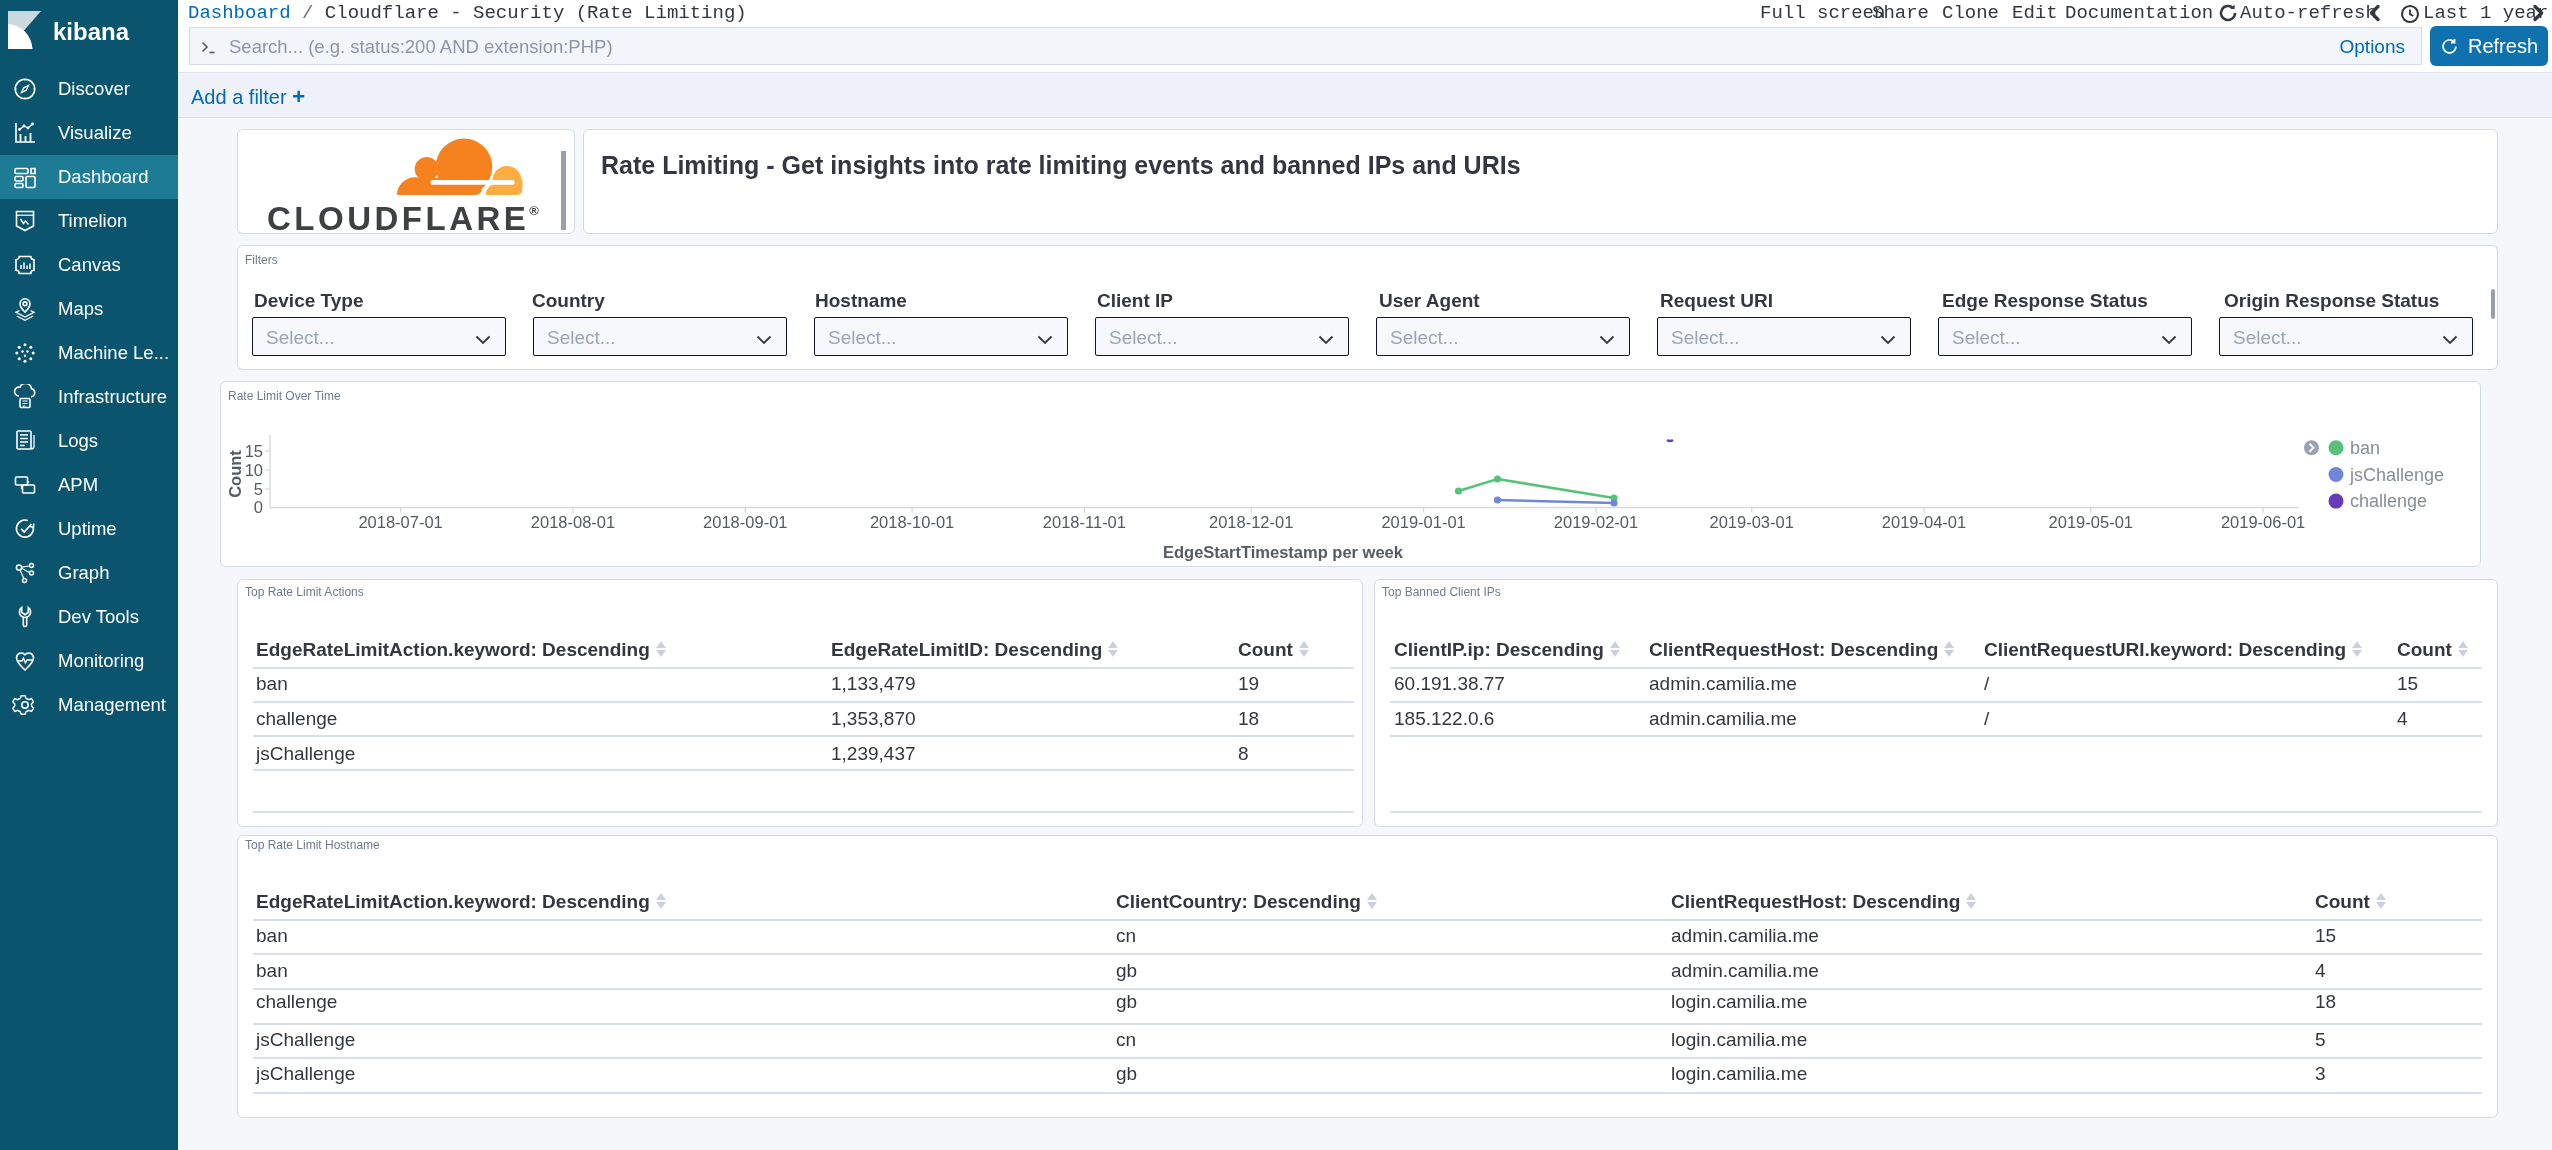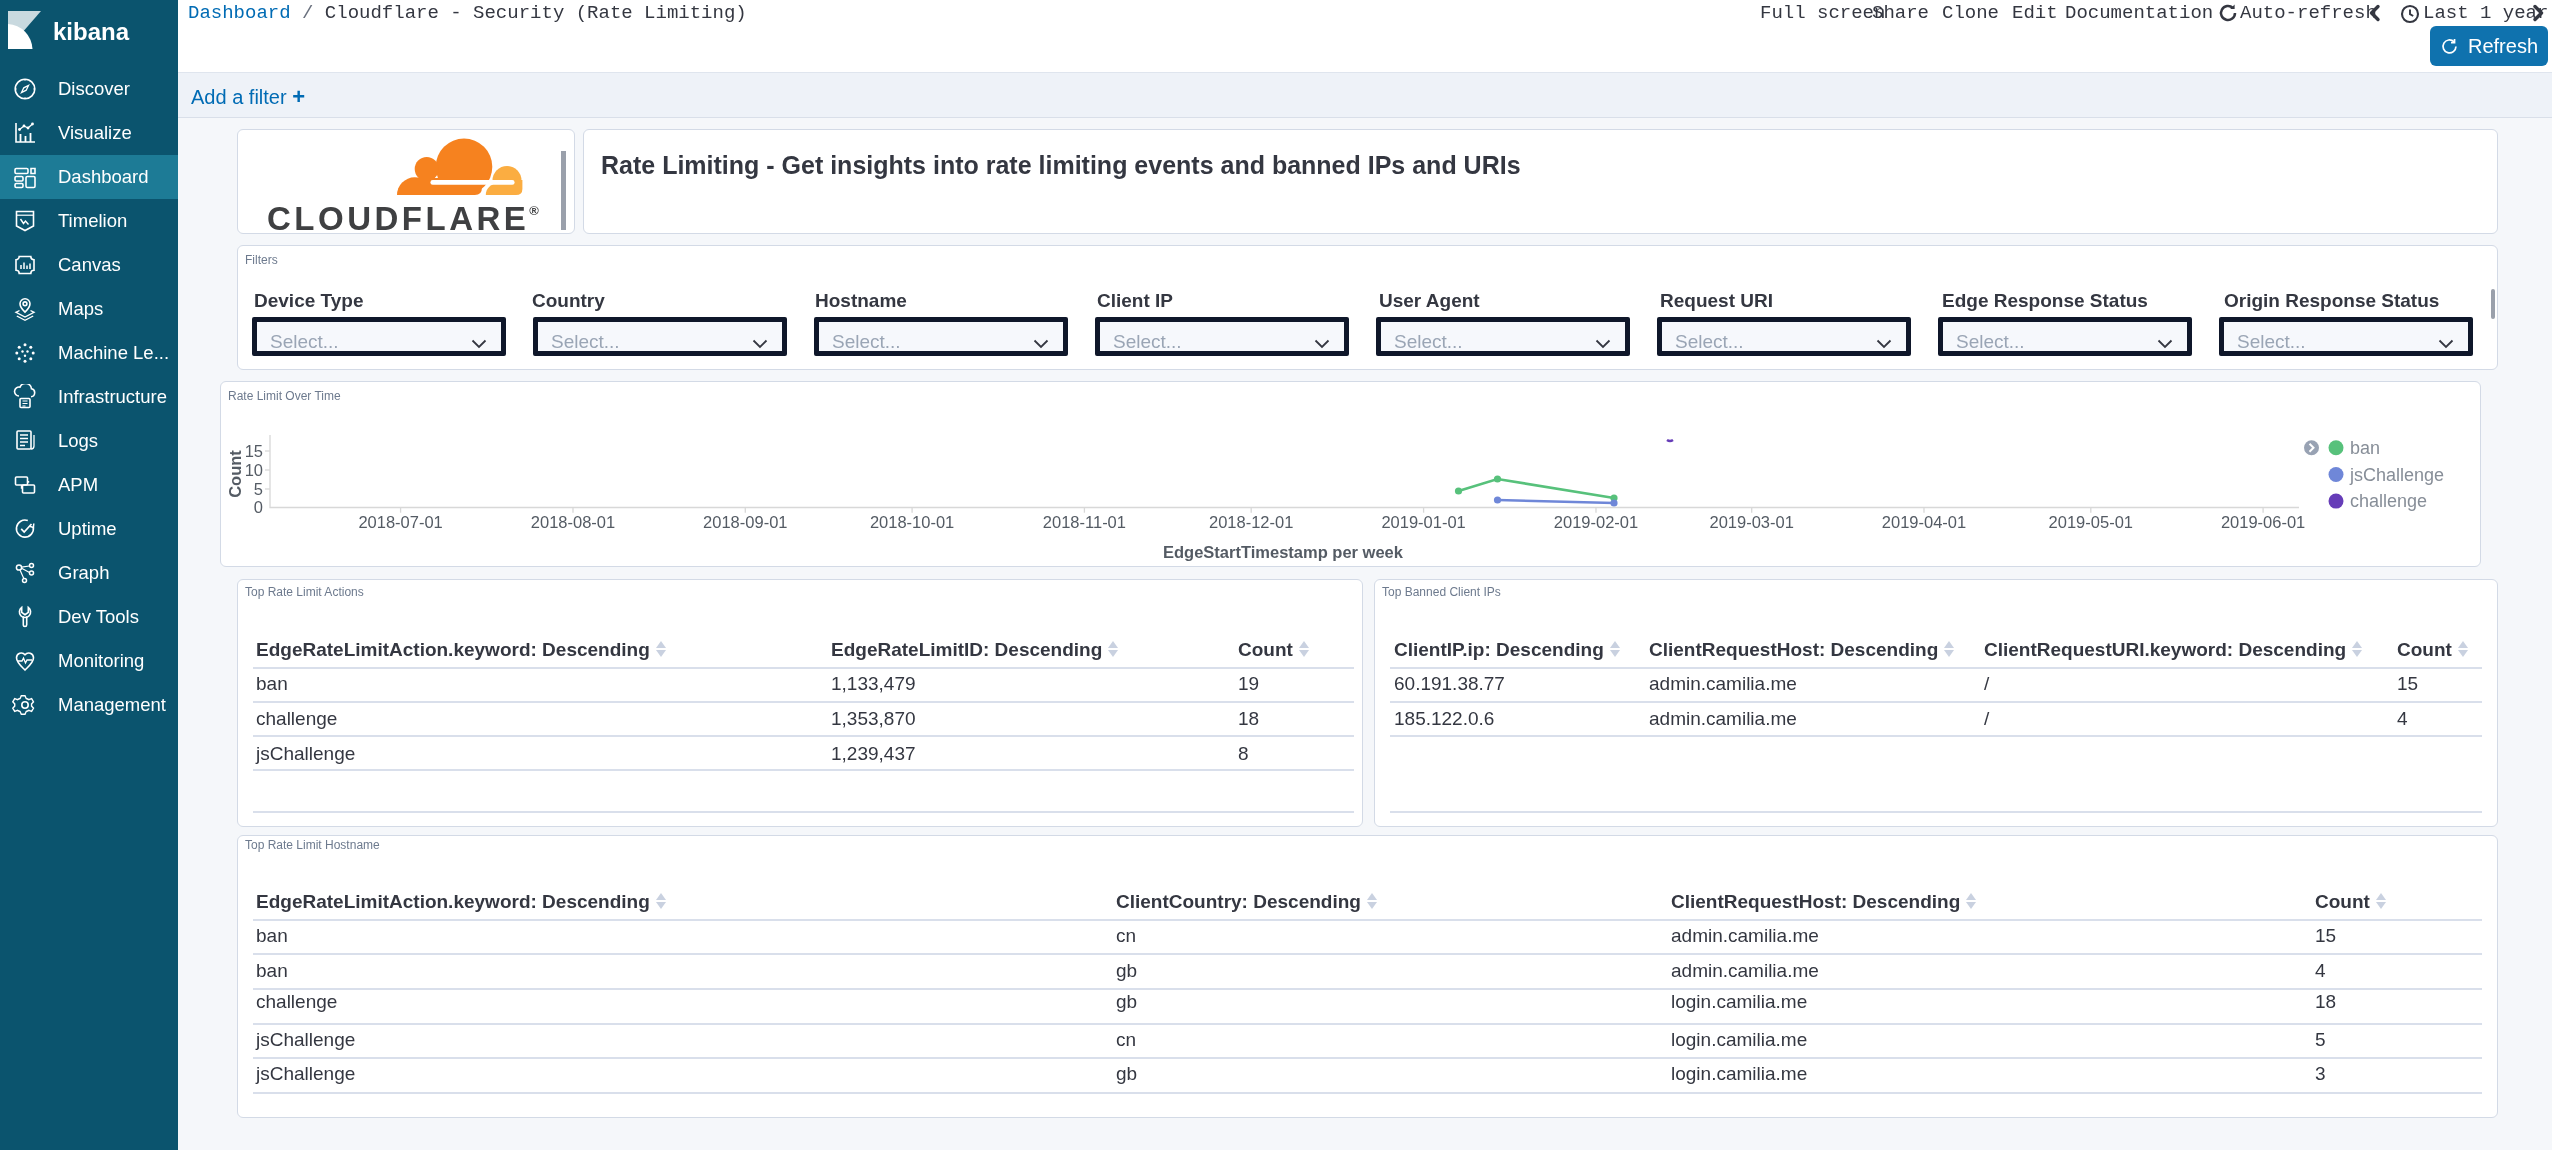--- a/index.html
+++ b/index.html
@@ -25,21 +25,21 @@
 
 #dash { position:absolute; left:178px; top:118px; width:2374px; height:1032px; background:#f5f7fa; }
 .panel { position:absolute; background:#fff; border:1px solid #d3dae6; border-radius:6px; }
 .ptitle { position:absolute; font-size:12px; color:#6d7a8e; white-space:nowrap; }
 .hrule { position:absolute; background:#d9dfeb; height:2px; }
 .cell { position:absolute; font-size:19px; color:#343741; white-space:nowrap; }
 .cell.hd { font-weight:bold; font-size:19px; }
 .sorticon { display:inline-block; position:relative; width:10px; height:18px; margin-left:6px; vertical-align:-2px; }
 .sorticon:before { content:""; position:absolute; left:0; top:1px; border-left:5px solid transparent; border-right:5px solid transparent; border-bottom:7px solid #c9d1e0; }
 .sorticon:after { content:""; position:absolute; left:0; bottom:1px; border-left:5px solid transparent; border-right:5px solid transparent; border-top:7px solid #c9d1e0; }
-.selbox { position:absolute; width:254px; height:39px; background:#f6f8fc; border:5px solid #0f172a; border-radius:2px; }
+.selbox { position:absolute; width:254px; height:39px; background:#f6f8fc; border:1px solid #0f172a; border-radius:2px; }
 .selbox .ph { position:absolute; left:13px; top:0; line-height:39px; font-size:19px; color:#9aa5b5; }
 .selbox svg { position:absolute; right:14px; top:17.5px; }
 .flabel { position:absolute; font-size:19px; font-weight:bold; color:#343741; white-space:nowrap; }
 </style>
 </head>
 <body>
 <div id="side">
   <svg class="abs" style="left:8px;top:11px" width="33" height="38" viewBox="0 0 33 38">
     <polygon points="0,0 33,0 0,38" fill="#ffffff" fill-opacity="0.78"></polygon>
     <path d="M0,38 L0,13 A26,26 0 0 1 24.5,38 Z" fill="#ffffff"></path>
@@ -200,20 +200,28 @@
   <svg class="abs" style="left:2222px;top:3.5px" width="20" height="20" viewBox="0 0 20 20" fill="none" stroke="#343741" stroke-width="2.1">
       <circle cx="10" cy="10" r="8"></circle>
       <path d="M10 5.5 v4.7 l3.2 1.8" stroke-width="1.9"></path>
     </svg>
   <div class="tmenu" style="left:2245px">Last 1 year</div>
   <svg class="abs" style="left:2354px;top:4px" width="13" height="18" viewBox="0 0 13 18" fill="none" stroke="#343741" stroke-width="3.4" stroke-linecap="round" stroke-linejoin="round">
       <path d="M3 2.5 L9.5 9 L3 15.5"></path>
     </svg>
 </div>
 <div id="searchrow">
+  <div id="searchbox">
+    <svg class="abs" style="left:11px;top:12px" width="16" height="15" viewBox="0 0 16 15" fill="none" stroke="#53606e" stroke-width="1.7">
+        <path d="M1.5 2.5 L6 7 L1.5 11.5"></path>
+        <path d="M8.5 12.5 h5"></path>
+      </svg>
+    <div class="abs" style="left:39px;top:0;line-height:37px;font-size:18.5px;color:#8b97a9">Search... (e.g. status:200 AND extension:PHP)</div>
+    <div class="abs" style="right:16px;top:0;line-height:37px;font-size:19px;color:#006bb4">Options</div>
+  </div>
   <div id="refreshbtn">
     <svg style="margin-right:9px" width="19" height="19" viewBox="0 0 20 20" fill="none" stroke="#fff" stroke-width="1.8">
         <path d="M16.8 10 a6.8 6.8 0 1 1 -2 -4.9"></path>
         <path d="M15.3 2.2 v3.7 h-3.7"></path>
       </svg>
     <div>Refresh</div>
   </div>
 </div>
 <div id="filterbar">
   <div class="abs" style="left:13px;top:2px;line-height:44px;font-size:20px;color:#006bb4">Add a filter <span style="font-weight:bold;font-size:22px">+</span></div>

